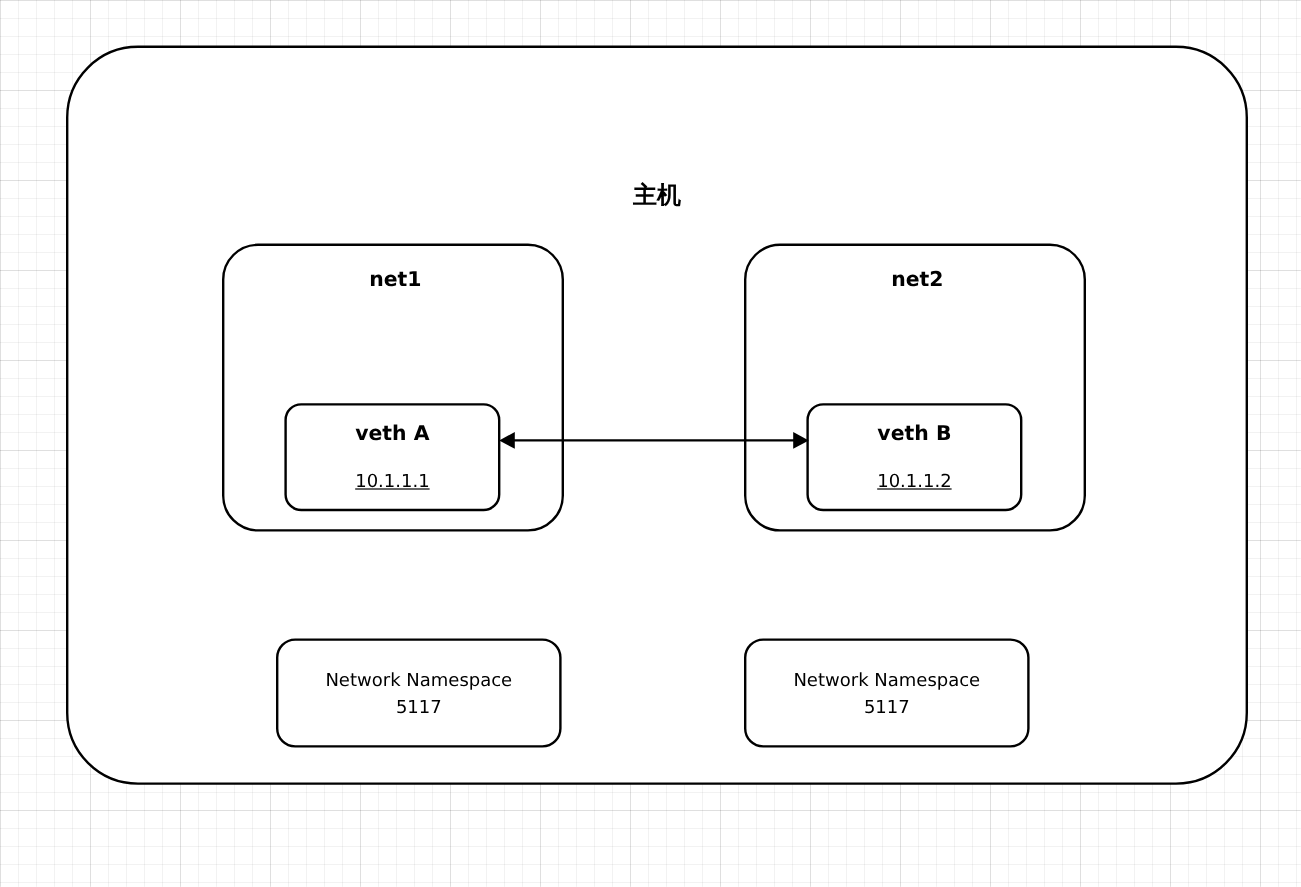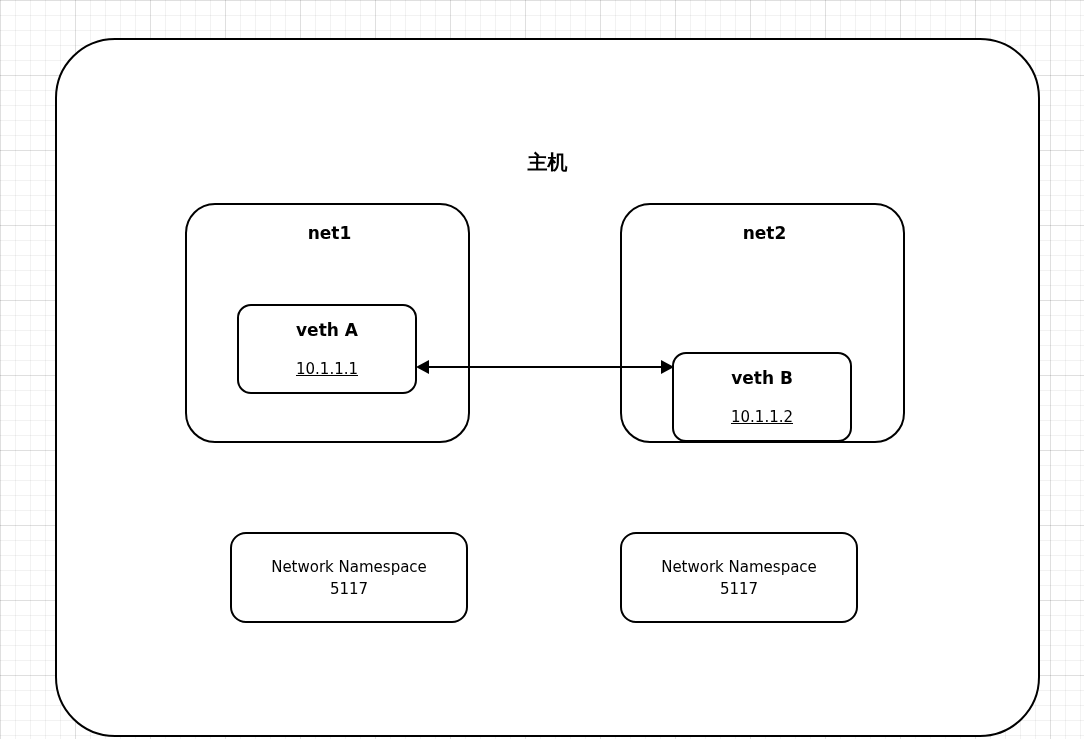--- a/index.html
+++ b/index.html
@@ -21,21 +21,21 @@
       linear-gradient(to bottom, rgba(0,0,0,0.08) 1px, transparent 1px);
     background-size: 15px 15px, 15px 15px, 75px 75px, 75px 75px;
   }
   .box {
     position: absolute;
     background: #ffffff;
     border: 2px solid #000000;
   }
   .host-box {
     left: 55px; top: 38px;
-    width: 985px; height: 699px;
+    width: 985px; height: 616px;
     border-radius: 60px;
   }
   .host-title {
     position: absolute;
     left: 0; right: 0;
     top: 108px;
     text-align: center;
     font-size: 20px;
     font-weight: bold;
     line-height: 28px;
@@ -49,31 +49,31 @@
   .net-box.right { left: 620px; }
   .net-label {
     position: absolute;
     left: 4px; right: 0;
     top: 18px;
     text-align: center;
     font-size: 17px;
     font-weight: bold;
   }
   .veth-box {
-    top: 304px;
+    top: 336px;
     width: 180px; height: 90px;
     border-radius: 14px;
     display: flex;
     flex-direction: column;
     align-items: center;
     justify-content: center;
     gap: 20px;
   }
   .veth-box.left  { left: 237px; }
-  .veth-box.right { left: 672px; margin-top: 48px; }
+  .veth-box.right { left: 672px; }
   .veth-name { font-size: 17px; font-weight: bold; }
   .veth-ip   { font-size: 15px; text-decoration: underline; }
   .arrow-svg {
     position: absolute;
     left: 415px; top: 353px;
     width: 260px; height: 28px;
   }
   .ns-box {
     top: 532px;
     width: 238px; height: 91px;

